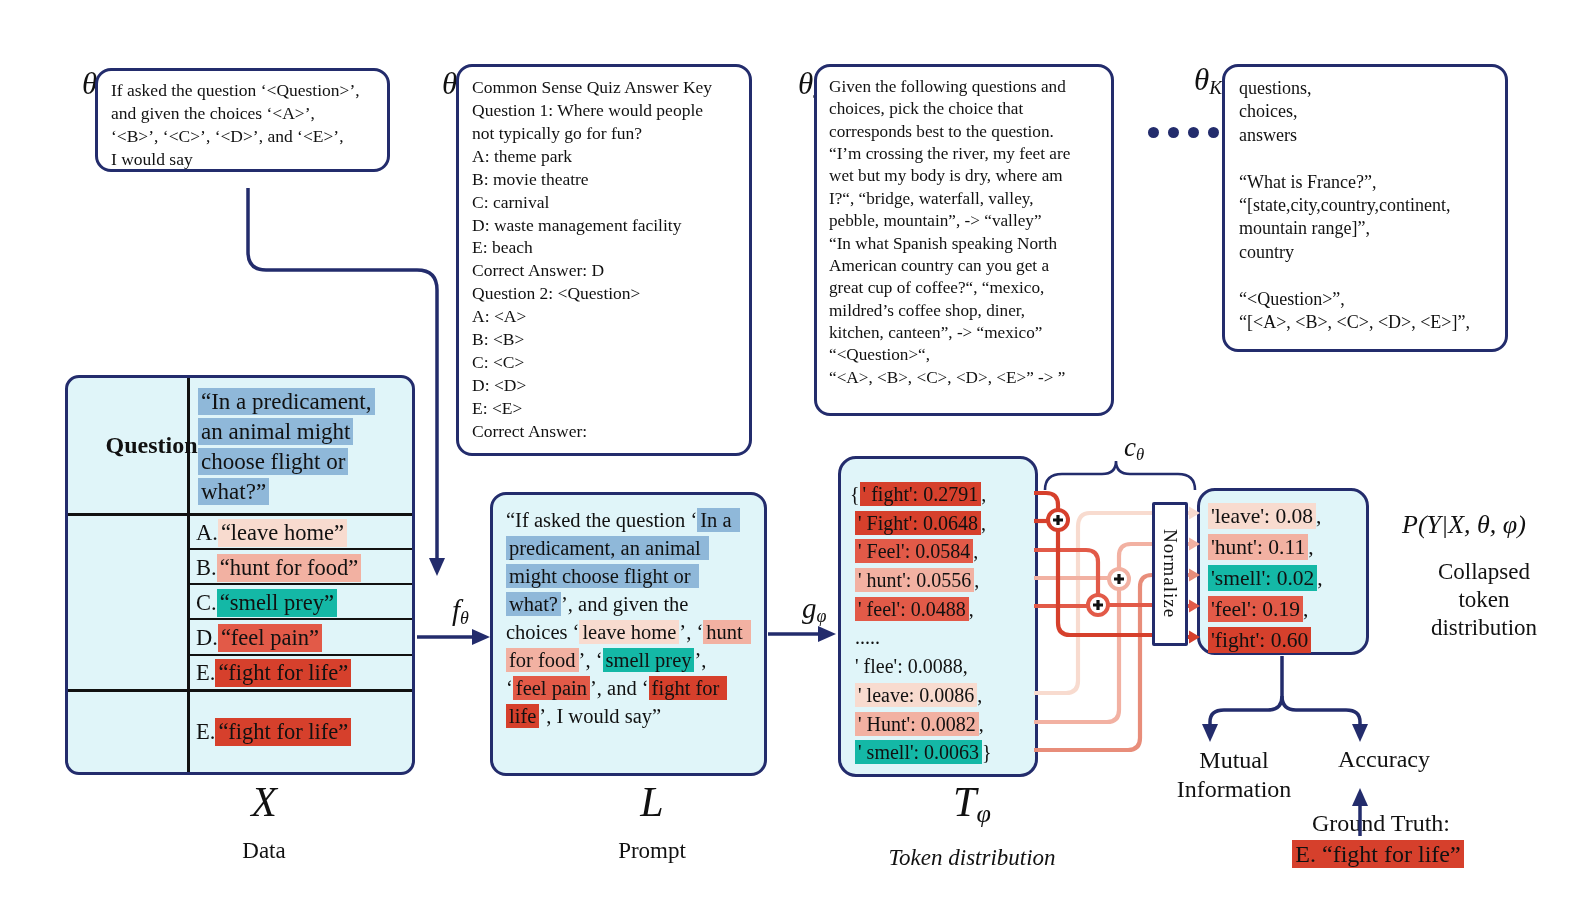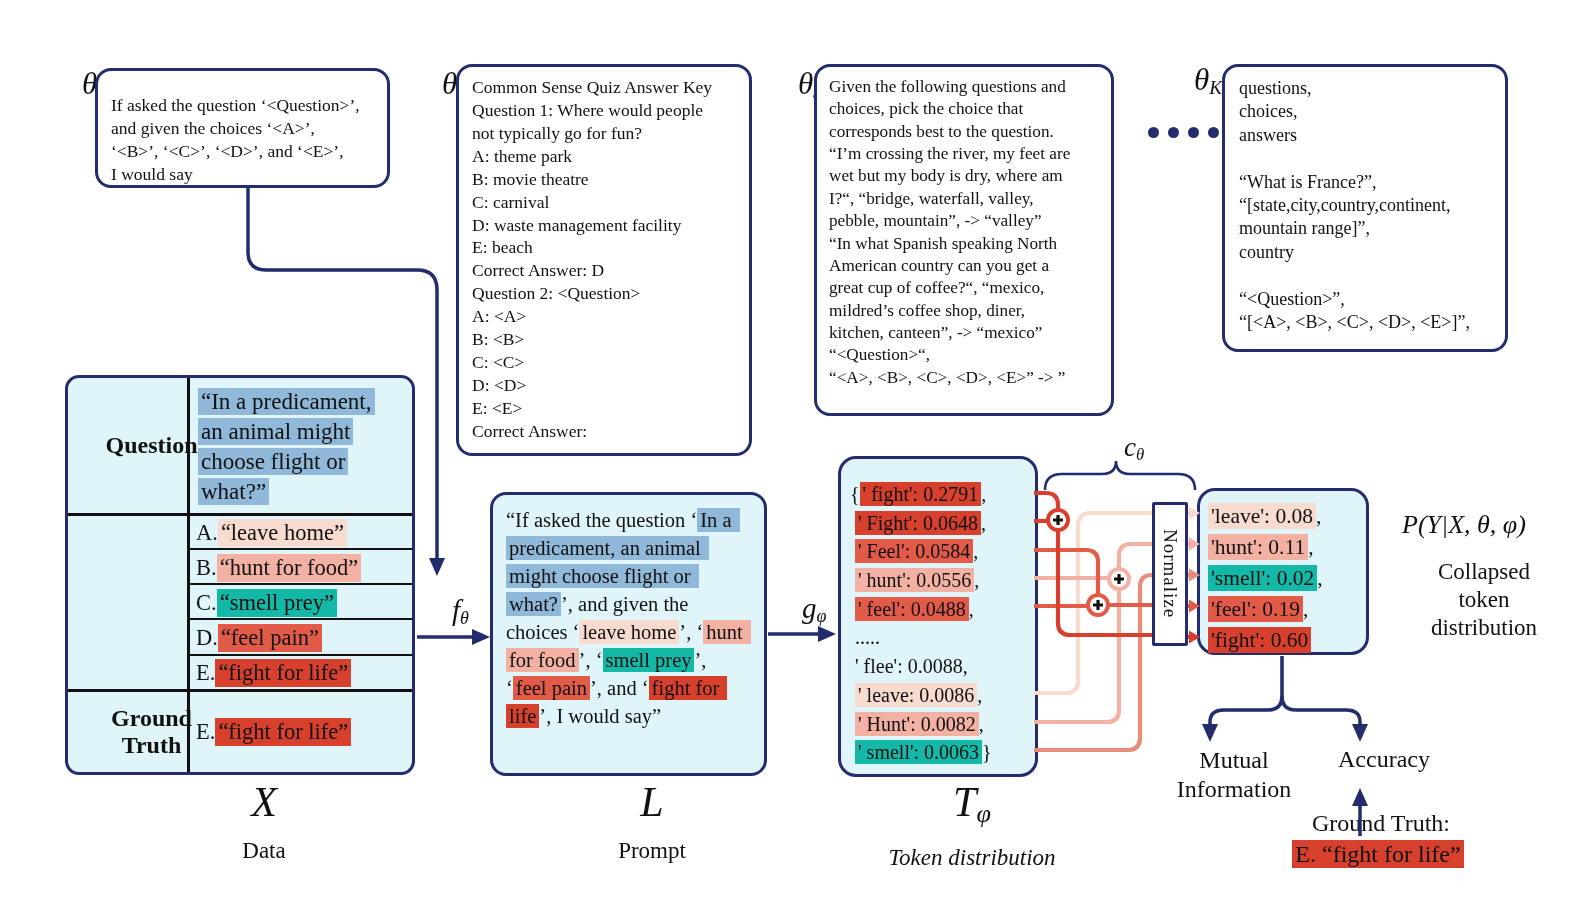--- a/index.html
+++ b/index.html
@@ -36,21 +36,21 @@
 <style>
 .h-blue{background:#8fb8d9;}
 .h-p1{background:#f8dbcf;} .s-p1{stroke:#f8dbcf;} .f-p1{fill:#f8dbcf;}
 .h-p2{background:#f2b1a2;} .s-p2{stroke:#f2b1a2;} .f-p2{fill:#f2b1a2;}
 .h-p3{background:#14b8a6;} .s-p3{stroke:#e88d7a;} .f-p3{fill:#e88d7a;}
 .h-p4{background:#e25a48;} .s-p4{stroke:#e25a48;} .f-p4{fill:#e25a48;}
 .h-p5{background:#d6402c;} .s-p5{stroke:#d6402c;} .f-p5{fill:#d6402c;}</style></head>
 <body>
 
 <div class="abs theta-label" style="left:58px;top:66px;"><span>θ</span><span class="sub">1</span></div>
-<div class="box white-box" style="left:95px;top:68px;width:295px;height:120px;padding:23px 13px;">
+<div class="box white-box" style="left:95px;top:68px;width:295px;height:104px;padding:8px 13px;">
   <div class="boxtext" style="font-size:17.5px;">If asked the question ‘&lt;Question&gt;’,
 and given the choices ‘&lt;A&gt;’,
 ‘&lt;B&gt;’, ‘&lt;C&gt;’, ‘&lt;D&gt;’, and ‘&lt;E&gt;’,
 I would say</div>
 </div>
 
 <div class="abs theta-label" style="left:418px;top:66px;"><span>θ</span><span class="sub">2</span></div>
 <div class="box white-box" style="left:456px;top:64px;width:296px;height:392px;padding:9px 13px;">
   <div class="boxtext" style="font-size:17.5px;line-height:1.31;">Common Sense Quiz Answer Key
 Question 1: Where would people
@@ -120,22 +120,20 @@
   <div class="tbl-line" style="left:119px;top:276px;width:225px;height:2px;"></div>
 
   <div class="tbl-hdr abs" style="left:0;top:0;width:119px;height:135px;">Question</div>
   <div class="qcell" style="left:130px;top:9px;width:212px;"><span class="hl h-blue" style="white-space: pre-wrap;">“In a predicament,
 an animal might
 choose flight or
 what?”</span></div>
 
   <div></div>
 
-  <div class="tbl-hdr abs pre-line" style="left:0;top:313px;width:119px;height:81px;">Ground
-Truth</div>
   <div class="choice-row" style="left:121px;top:313px;width:223px;height:81px;">E. <span class="hl h-p5" style="white-space: pre-wrap;">“fight for life”</span></div>
 <div class="choice-row" style="top: 137px; left: 121px; width: 223px; height: 35px;">A. <span class="hl h-p1" style="white-space: pre-wrap;">“leave home”</span></div>
     <div class="choice-row" style="top: 172px; left: 121px; width: 223px; height: 35px;">B. <span class="hl h-p2" style="white-space: pre-wrap;">“hunt for food”</span></div>
     <div class="choice-row" style="top: 207px; left: 121px; width: 223px; height: 35px;">C. <span class="hl h-p3" style="white-space: pre-wrap;">“smell prey”</span></div>
     <div class="choice-row" style="top: 242px; left: 121px; width: 223px; height: 35px;">D. <span class="hl h-p4" style="white-space: pre-wrap;">“feel pain”</span></div>
     <div class="choice-row" style="top: 277px; left: 121px; width: 223px; height: 35px;">E. <span class="hl h-p5" style="white-space: pre-wrap;">“fight for life”</span></div>
   </div>
 <div class="abs mathlab" style="left:140px;top:778px;width:200px;text-align:center;font-size:42px;">X</div>
 <div class="abs caption" style="left:140px;top:838px;width:200px;">Data</div>
 

